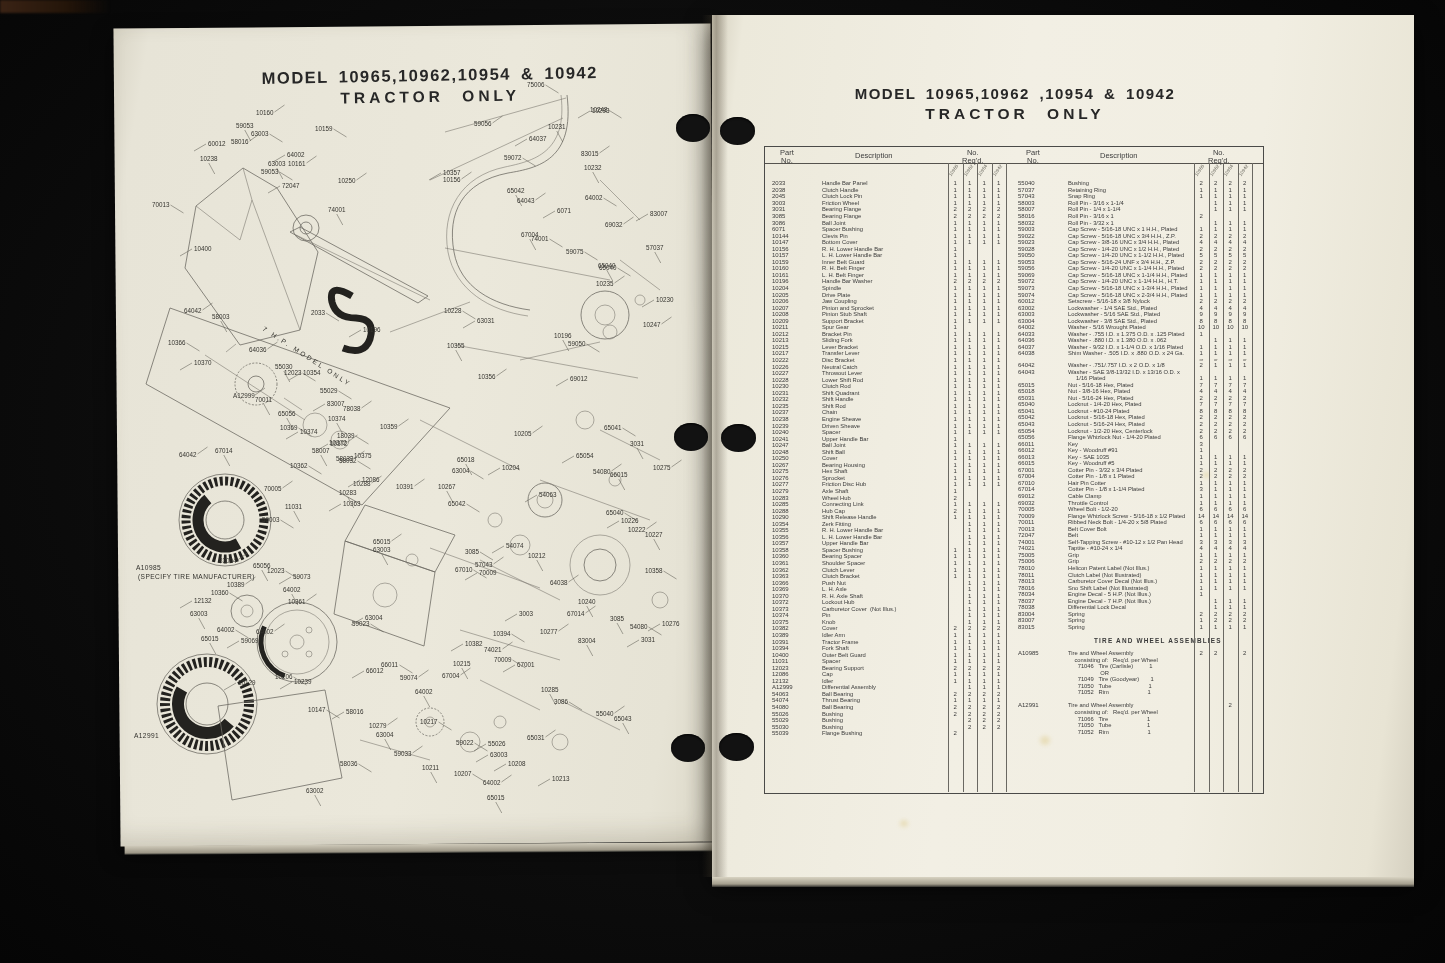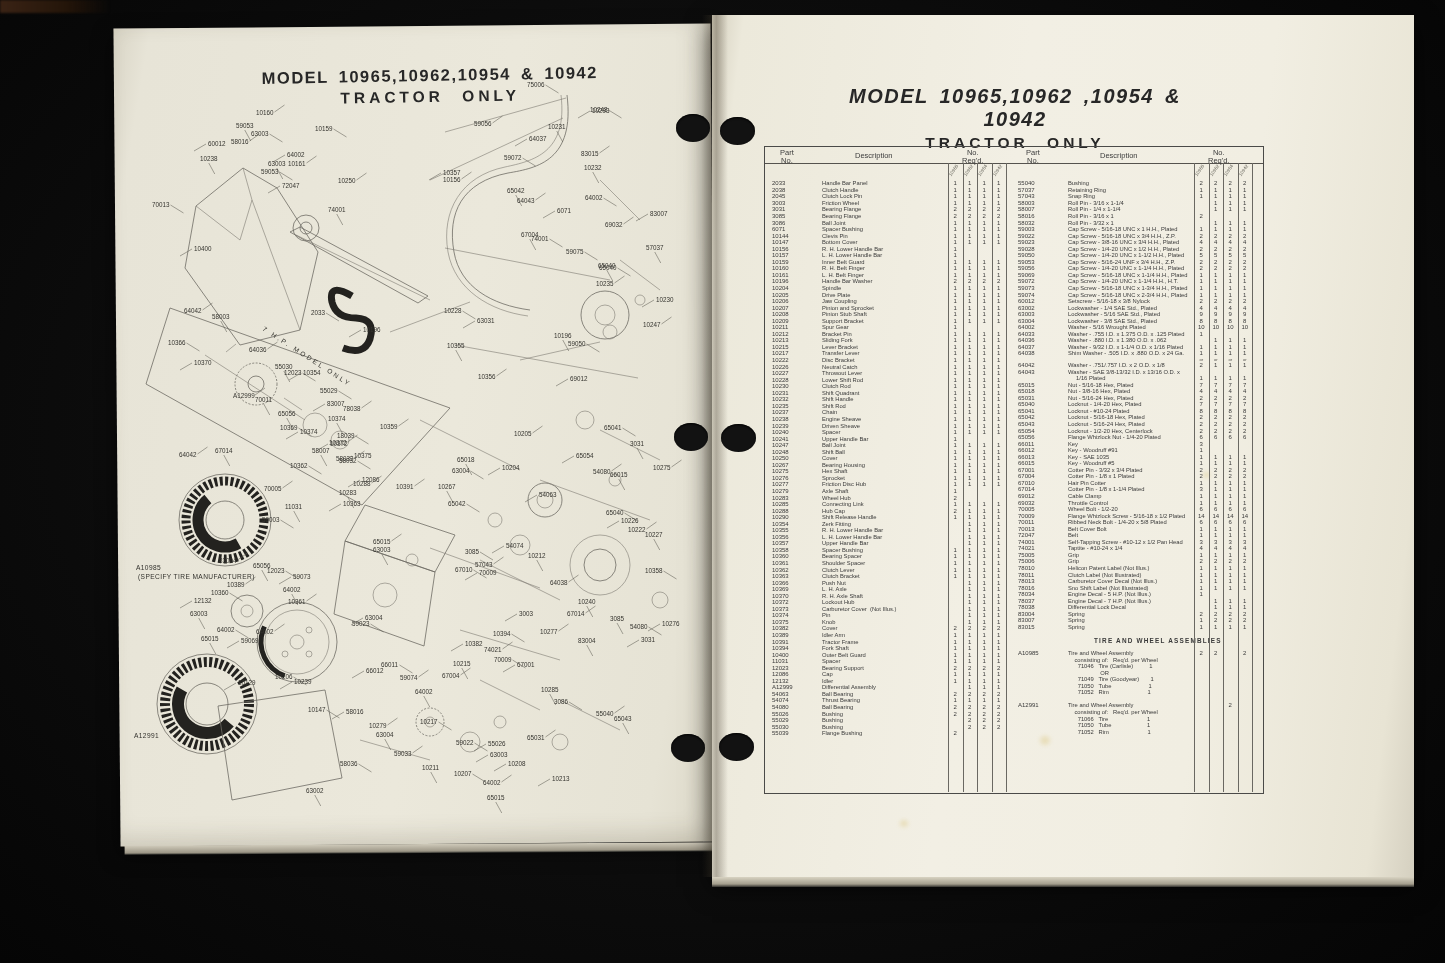--- a/index.html
+++ b/index.html
@@ -31,21 +31,21 @@
   .spine{position:absolute;left:702px;top:15px;width:26px;height:862px;
     background:linear-gradient(90deg,rgba(0,0,0,0) 0%,rgba(90,80,60,.25) 40%,rgba(60,50,35,.35) 55%,rgba(0,0,0,0) 100%);}
   .hole{position:absolute;background:#121212;border-radius:50%;box-shadow:inset 0 1px 2px #000;}
   .foxing{position:absolute;border-radius:50%;background:#d8c070;opacity:.35;filter:blur(2px);}
   
   .title{position:absolute;text-align:center;color:#272727;font-weight:bold;}
   .title .t1{font-size:16.5px;letter-spacing:1.5px;word-spacing:4px;}
   .title .t2{font-size:15.5px;letter-spacing:4px;word-spacing:10px;margin-top:3px;}
   .title-left{left:255px;top:66px;width:350px;transform:rotate(-1deg);}
   .title-right{left:835px;top:85px;width:360px;}
-  .title-right .t1{font-size:20px;font-style:italic;}
+  .title-right .t1{font-size:15px;}
   
   .table-box{position:absolute;left:764px;top:146px;width:498px;height:646px;
     border:1px solid #4a4a48;border-left-width:1px;}
   .hline{position:absolute;background:#55534e;height:1px;}
   .vline{position:absolute;background:#6a6862;width:1px;}
   .th{position:absolute;color:#3c3c3c;font-size:7.5px;line-height:8px;text-align:center;white-space:pre;}
   .diag-lab{position:absolute;color:#5a584f;font-size:4.6px;transform:rotate(-56deg);transform-origin:left bottom;white-space:nowrap;}
   .tgroup{position:absolute;top:180px;}
   .trow{display:flex;height:6.55px;align-items:center;}
   .trow .pn{width:56px;padding-left:6px;box-sizing:border-box;font-size:6px;color:#3a3a3a;white-space:pre;}

